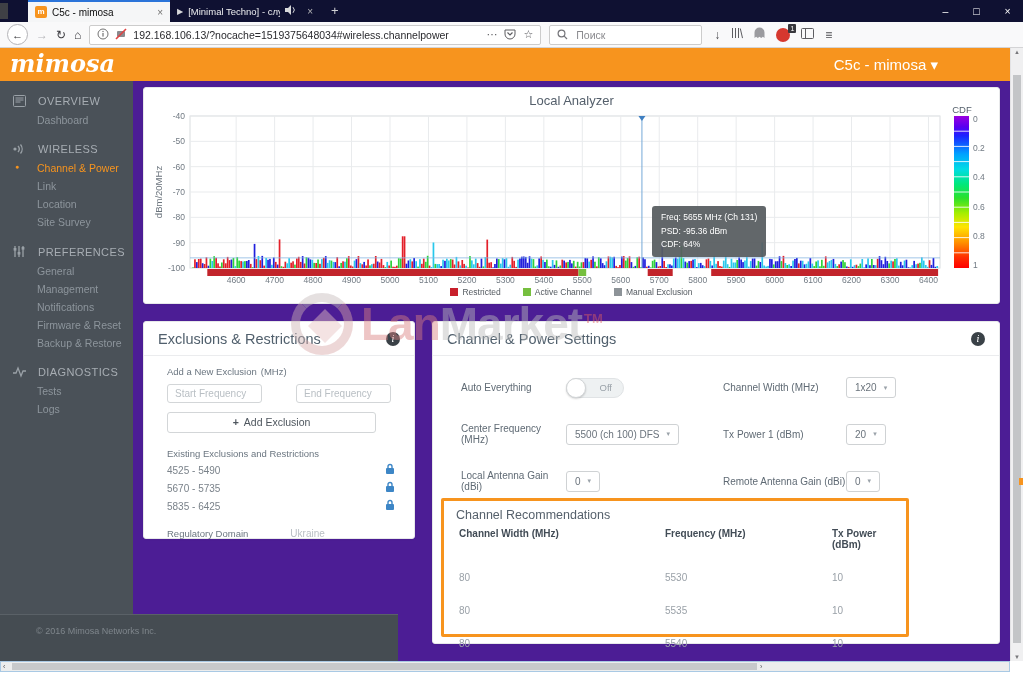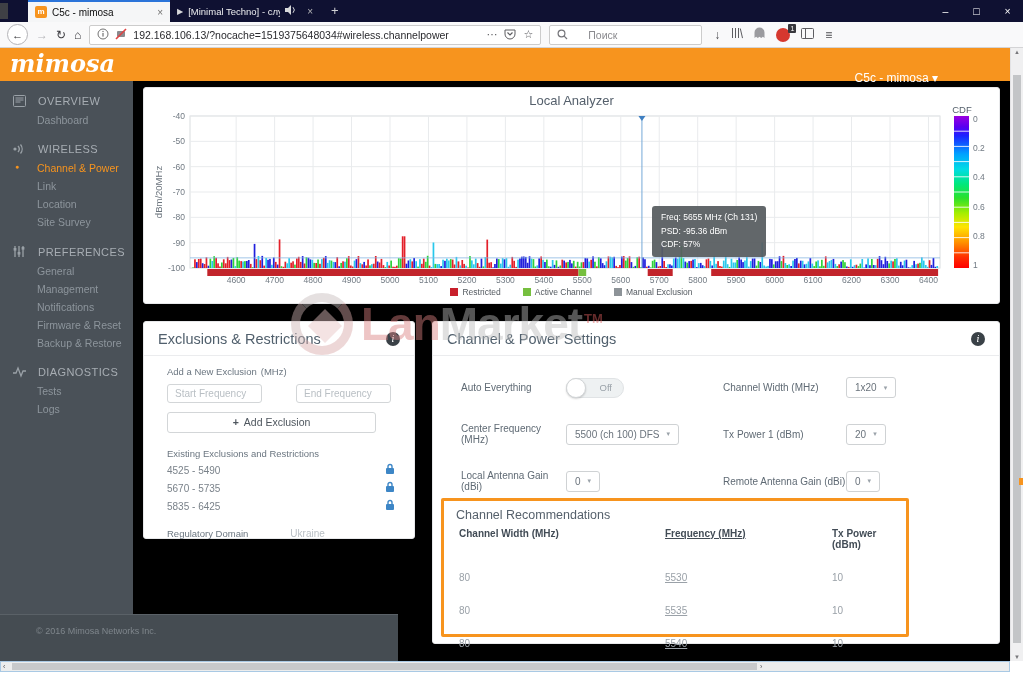--- a/index.html
+++ b/index.html
@@ -26,42 +26,42 @@
           display:flex;align-items:center;padding:0 7px;gap:8px;}
   .navbtn{color:#38383d;font-size:12px;line-height:1;}
   .backbtn{width:21px;height:21px;border:1px solid #b4b4b8;border-radius:50%;background:#fff;display:flex;
            align-items:center;justify-content:center;font-size:11px;color:#2a2a2e;}
   .fwd{color:#b5b5b9;}
   .urlbar{width:452px;height:20px;background:#fff;border:1px solid #ccc;border-radius:2px;display:flex;
           align-items:center;padding:0 7px;gap:6px;}
   .url-text{font-size:10.5px;color:#2a2a2e;flex:1;white-space:nowrap;overflow:hidden;}
   .url-icons{display:flex;gap:7px;align-items:center;color:#5d5d61;font-size:11px;}
   .searchbar{width:153px;height:20px;background:#fff;border:1px solid #ccc;border-radius:2px;display:flex;
-             align-items:center;padding:0 7px;gap:20px;}
+             align-items:center;padding:0 7px;gap:8px;}
   .search-ph{font-size:10.5px;color:#8a8a8e;}
   .toolicons{display:flex;gap:11px;align-items:center;margin-left:4px;color:#4d4d51;font-size:12px;}
   .adblock{position:relative;width:14px;height:14px;border-radius:50%;background:#d6382f;}
   .adblock .badge{position:absolute;top:-4px;right:-6px;background:#38383d;color:#fff;font-size:7px;
                   padding:0 2px;border-radius:1px;line-height:9px;}
   
   .content{position:absolute;top:48px;left:0;width:1010px;height:613px;background:#fdfdfd;overflow:hidden;}
   .appheader{position:absolute;top:0;left:0;right:0;height:33px;background:#f7941e;z-index:2;}
   .logo{position:absolute;left:10px;top:1px;color:#fff;font-family:"DejaVu Serif",serif;font-style:italic;
         font-weight:bold;font-size:24px;}
-  .device-menu{position:absolute;right:72px;top:23px;color:#fff;font-size:12px;}
+  .device-menu{position:absolute;right:72px;top:8px;color:#fff;font-size:15px;}
   .sidebar{position:absolute;top:33px;left:0;width:133px;height:580px;background:#4a5158;padding-top:9px;}
   .sec{margin-bottom:9px;}
   .sec-head{display:flex;align-items:center;padding:5px 4px 4px 13px;color:#a7adb3;font-size:11px;letter-spacing:.4px;}
   .sec-head .ic{width:16px;margin-right:9px;color:#9aa1a7;display:flex;align-items:center;}
   .side-item{position:relative;padding:3px 0 3px 37px;font-size:10.5px;color:#8d959c;}
   .side-item.active{color:#f7941e;}
   .bullet{position:absolute;left:15px;top:4px;font-size:7px;color:#f7941e;}
   .side-footer{position:absolute;left:0;bottom:0;width:398px;height:47px;background:#454c52;border-top:1px solid #5a6167;
                color:#7f868c;font-size:9px;line-height:32px;padding-left:36px;z-index:3;}
-  .main{position:absolute;top:33px;left:133px;right:0;bottom:0;background:#000000;}
+  .main{position:absolute;top:33px;left:133px;right:0;bottom:0;background:#4c1d95;}
   .panel{position:absolute;background:#fff;border:1px solid #e7e8ea;border-radius:3px;box-shadow:0 1px 2px rgba(0,0,0,.03);}
   #analyzer{left:10px;top:6px;width:857px;height:217px;}
   .atitle{position:absolute;top:5px;left:0;right:0;text-align:center;font-size:13px;color:#55606c;}
   #chart-wrap{position:absolute;left:4px;top:18px;width:845px;height:186px;}
   svg text{font-family:"Liberation Sans",sans-serif;}
   .legend{position:absolute;left:0;right:0;top:199px;display:flex;justify-content:center;gap:22px;
           font-size:8.5px;color:#555b61;align-items:center;}
   .lg-sq{width:8px;height:8px;display:inline-block;margin-right:4px;vertical-align:-1px;}
   .tooltip{position:absolute;left:508px;top:118px;background:rgba(88,93,97,.94);color:#fff;border-radius:3px;
            padding:5px 9px;font-size:8.5px;line-height:1.6;z-index:7;white-space:nowrap;}
@@ -96,21 +96,21 @@
         border:1px solid #d2d5d7;box-shadow:0 1px 2px rgba(0,0,0,.18);}
   .tog-label{position:absolute;right:11px;top:0;line-height:18px;font-size:9.5px;color:#9aa2a9;}
   .select{display:inline-flex;align-items:center;height:21px;border:1px solid #cfd2d4;border-radius:3px;
           background:#fff;padding:0 8px;font-size:10px;color:#6a737c;gap:7px;}
   .select .caret{color:#9aa2a9;font-size:7px;}
   .reco{position:absolute;left:8px;top:176px;width:468px;height:139px;border:3px solid #f7941e;border-radius:2px;background:#fff;}
   .reco-title{font-size:12.5px;color:#56616c;margin:7px 0 6px 12px;}
   .reco-row{display:flex;padding-left:15px;margin-top:0;}
   .reco-row.head{font-weight:bold;color:#424c56;font-size:10px;}
   .reco-row.body{color:#9aa1a8;font-size:10px;margin-top:22px;}
-  .rc1{width:206px;}.rc2{width:167px;text-decoration:underline;}.rc3{flex:1;}
+  .rc1{width:206px;}.rc2{width:167px;}.rc3{flex:1;}
   
   .watermark{position:absolute;left:158px;top:212px;display:flex;align-items:center;opacity:.45;z-index:6;pointer-events:none;}
   .wm-ring{width:62px;height:62px;border-radius:50%;border:9px solid #d9a8a8;border-top-color:#c6bcbc;
            border-left-color:#cdb2b2;position:relative;margin-right:8px;}
   .wm-cube{position:absolute;left:13px;top:12px;width:24px;height:24px;background:#e7c3c3;transform:rotate(45deg);}
   .wm-lan{font-size:46px;font-weight:bold;color:#db8181;letter-spacing:-1px;}
   .wm-market{font-size:46px;font-weight:bold;color:#bcbcbc;letter-spacing:-1px;}
   .wm-tm{font-size:13px;font-weight:bold;color:#e26060;position:relative;top:-17px;left:2px;}
   
   .vscroll{position:absolute;right:0;top:48px;width:13px;height:613px;background:#f0f0f1;border-left:1px solid #e3e3e5;}
@@ -777,21 +777,21 @@
               <text x="825" y="162" font-size="8.5" fill="#717a83">1</text>
             </svg></div>
         <div class="legend" id="chart-legend">
             <span><span class="lg-sq" style="background: rgb(200, 32, 44);"></span><span>Restricted</span></span>
             <span><span class="lg-sq" style="background: rgb(118, 191, 63);"></span><span>Active Channel</span></span>
             <span><span class="lg-sq" style="background: rgb(141, 147, 152);"></span><span>Manual Exclusion</span></span>
           </div>
         <div class="tooltip" id="chart-tooltip">
             <div>Freq: 5655 MHz (Ch 131)</div>
             <div>PSD: -95.36 dBm</div>
-            <div>CDF: 57%</div>
+            <div>CDF: 64%</div>
           </div>
       </div>
 
       <div class="panel" id="exclusions">
         <div class="panel-head">
           <span class="panel-title">Exclusions &amp; Restrictions</span>
           <span class="info-icon">i</span>
         </div>
         <div class="excl-body">
           <div class="add-label">

